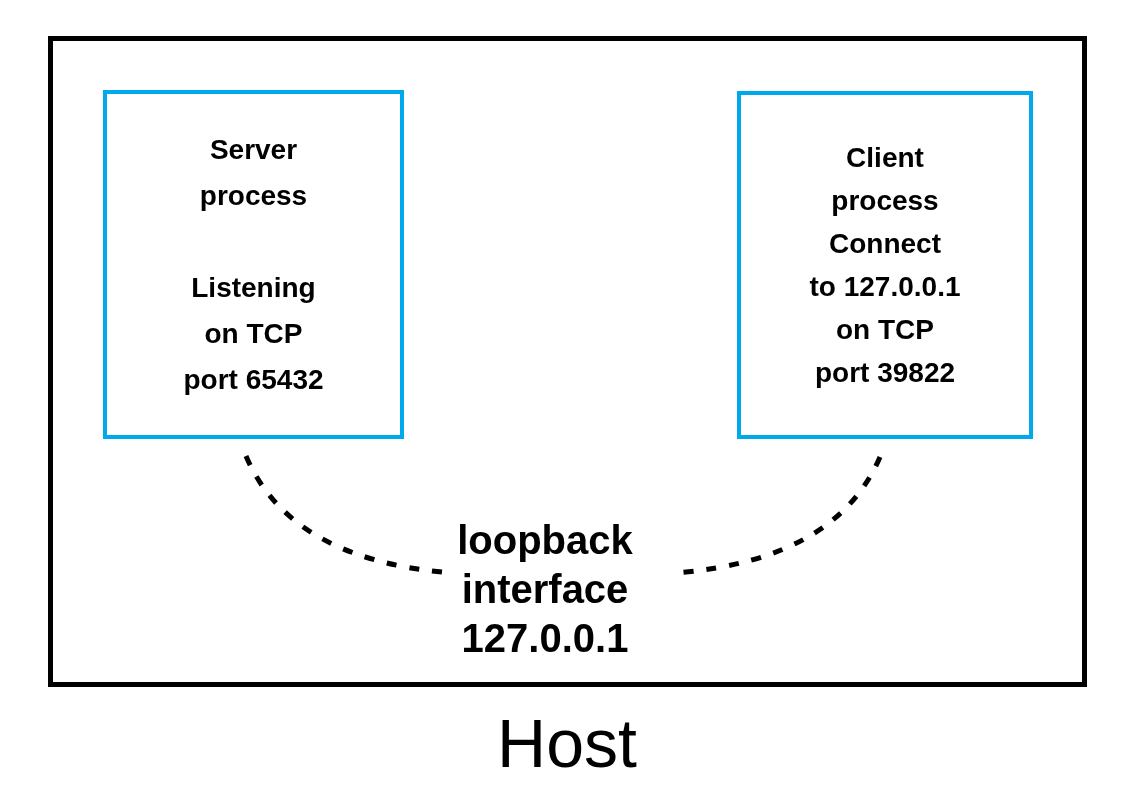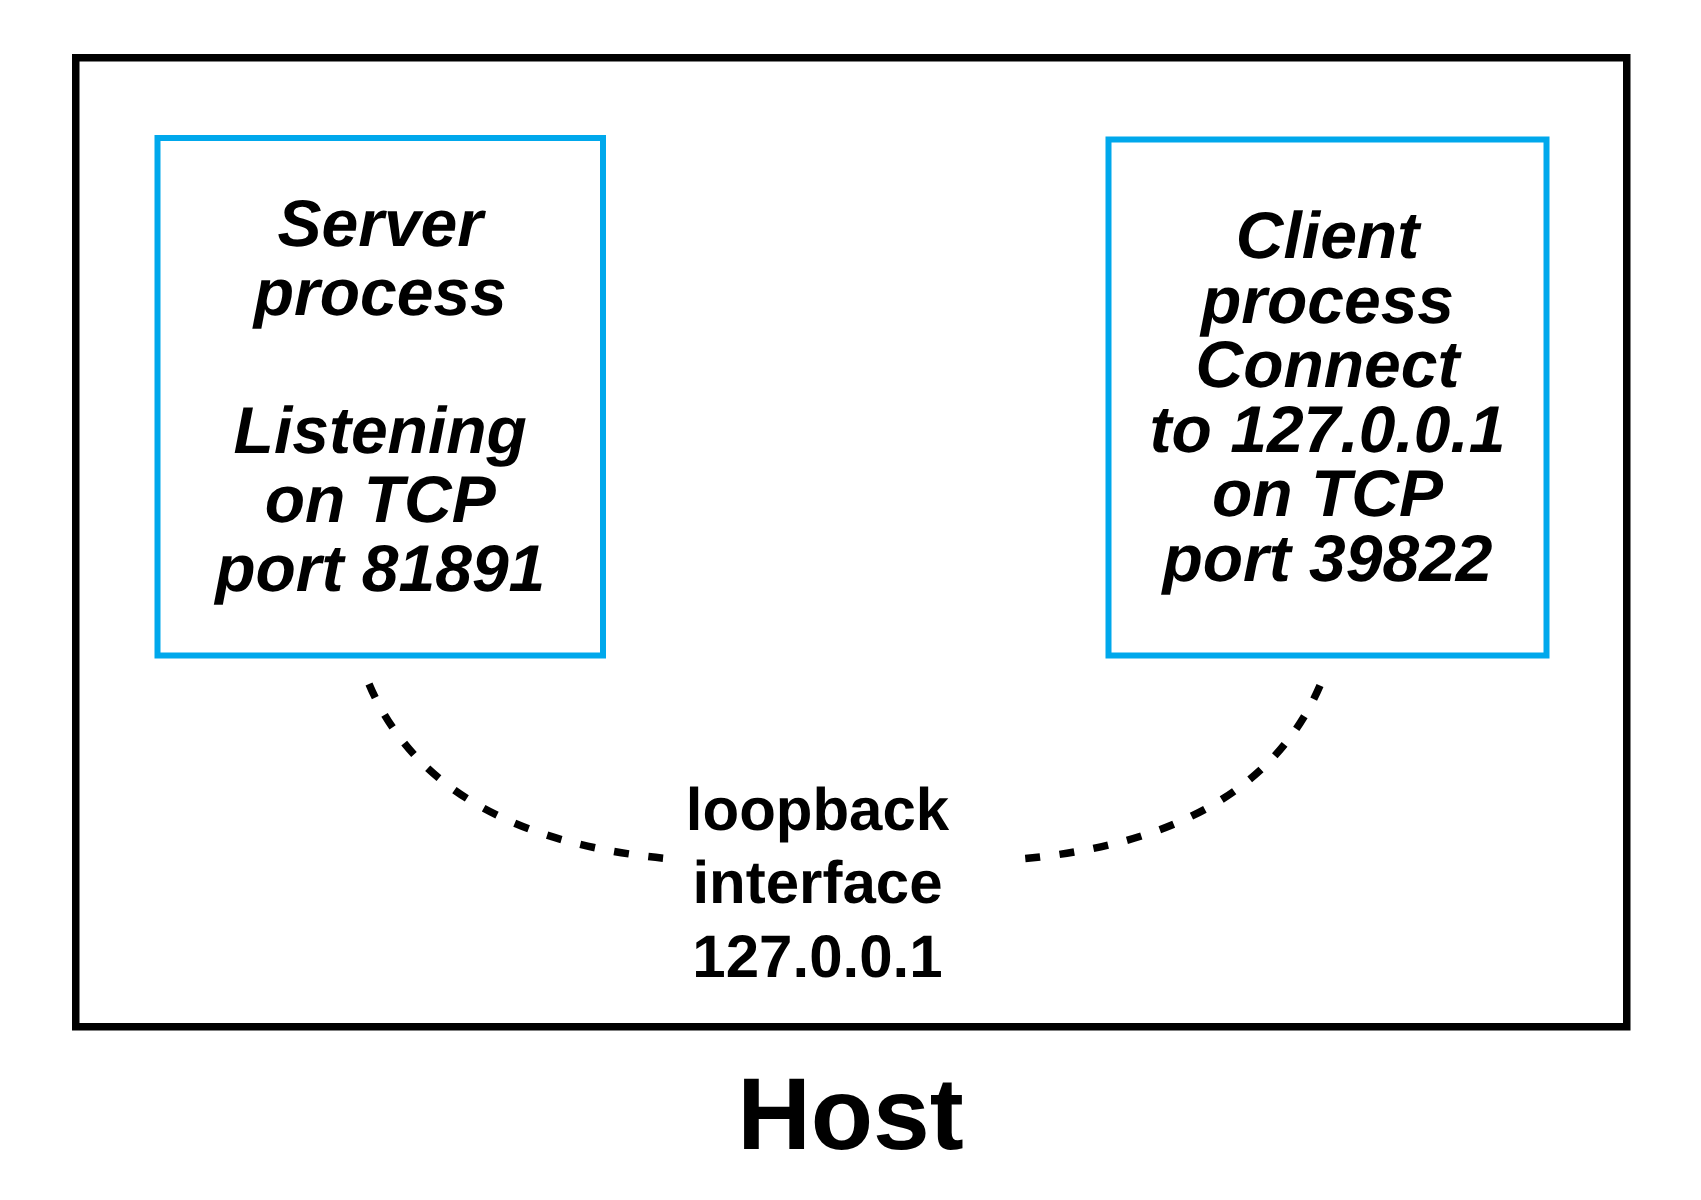--- a/index.html
+++ b/index.html
@@ -29,27 +29,27 @@
     height: 651px;
     border: 5px solid var(--host-border);
     background: transparent;
   }
   .proc-box {
     position: absolute;
     border: 4px solid var(--process-box-border);
     background: var(--background);
     display: flex;
     flex-direction: column;
+    align-items: center;
     justify-content: center;
     text-align: center;
     color: var(--text);
     font-weight: bold;
-    font-size: 44px;
+    font-size: 28px;
     z-index: 2;
-    font-style: italic;
   }
   .proc-box .txt { white-space: pre-line; }
   .server {
     left: 103px;
     top: 90px;
     width: 301px;
     height: 349px;
   }
   .server .txt { line-height: 46px; }
   .server .proc-title { margin-bottom: 46px; }
@@ -91,39 +91,39 @@
     z-index: 3;
     background: transparent;
   }
   .host-label {
     position: absolute;
     left: 0;
     top: 704px;
     width: 1134px;
     text-align: center;
     color: var(--text);
-    font-weight: bold;
+    font-weight: normal;
     font-size: 68px;
     line-height: 78px;
     white-space: pre-line;
   }
 </style>
 </head>
 <body>
 
 <div class="canvas">
 
   <div class="host-rect"></div>
 
   <div class="proc-box server">
     <div class="txt proc-title">Server
 process</div>
     <div class="txt proc-detail">Listening
 on TCP
-port 81891</div>
+port 65432</div>
   </div>
 
   <div class="proc-box client">
     <div class="txt proc-title">Client
 process</div>
     <div class="txt proc-detail">Connect
 to 127.0.0.1
 on TCP
 port 39822</div>
   </div>

